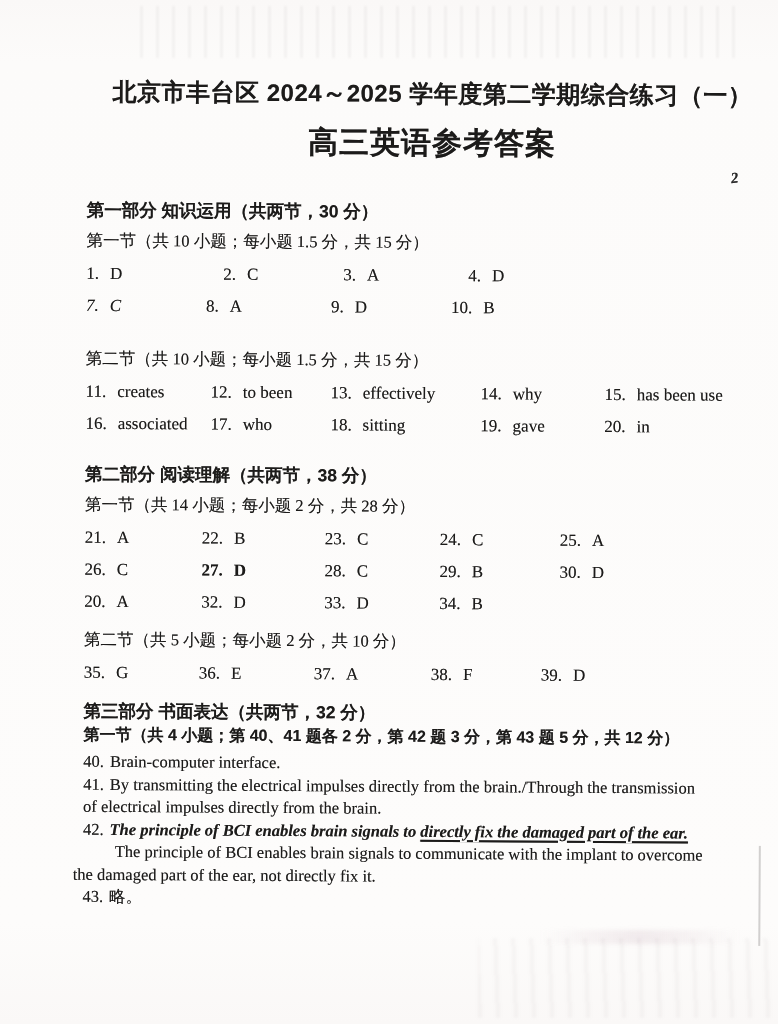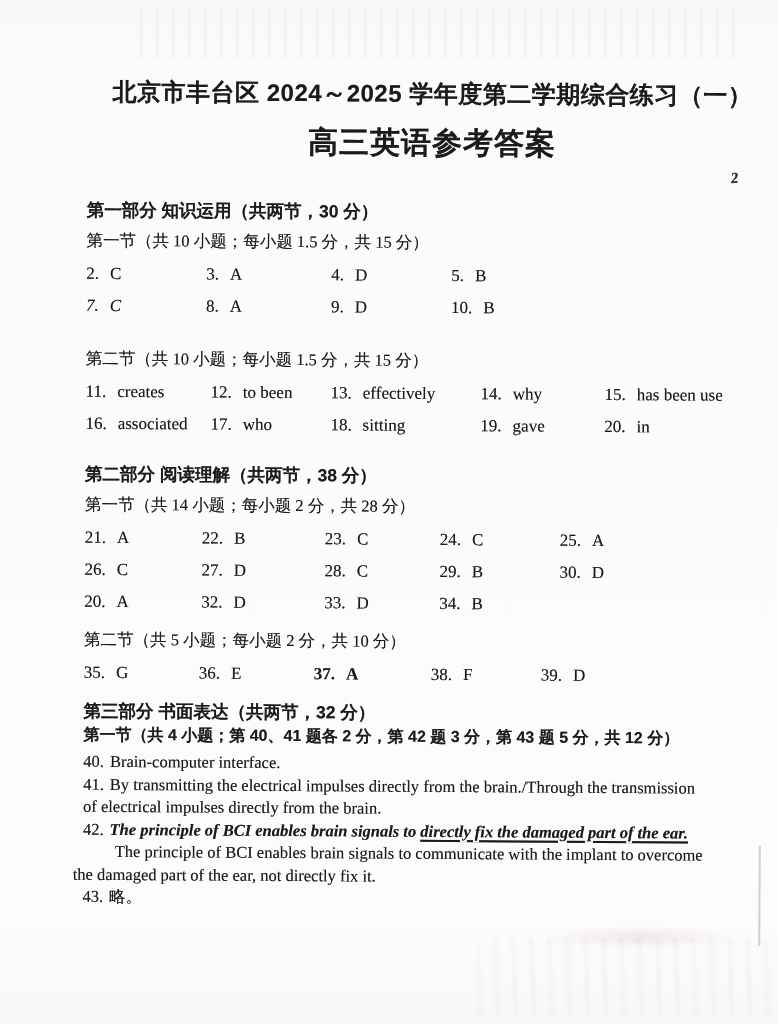--- a/index.html
+++ b/index.html
@@ -117,24 +117,24 @@
     <div class="stray-mark">2</div>
 
     <div class="content">
       <div class="title-1">北京市丰台区 2024～2025 学年度第二学期综合练习（一）</div>
       <div class="title-2">高三英语参考答案</div>
 
       <div class="part-heading ph-1">第一部分 知识运用（共两节，30 分）</div>
       <div class="group-label gl-tight">第一节（共 10 小题；每小题 1.5 分，共 15 分）</div>
       <div class="ans-grid">
           <div class="ans-row">
+            <span class="ans-item" style="width: 137px;"><span class="ans-no">1.</span><span class="ans-val">D</span></span>
             <span class="ans-item" style="width: 120px;"><span class="ans-no">2.</span><span class="ans-val">C</span></span>
             <span class="ans-item" style="width: 125px;"><span class="ans-no">3.</span><span class="ans-val">A</span></span>
             <span class="ans-item" style="width: 120px;"><span class="ans-no">4.</span><span class="ans-val">D</span></span>
-            <span class="ans-item" style="width: 130px;"><span class="ans-no">5.</span><span class="ans-val">B</span></span>
           </div>
           <div class="ans-row">
             <span class="ans-item" style="width: 120px; font-style: italic;"><span class="ans-no">7.</span><span class="ans-val">C</span></span>
             <span class="ans-item" style="width: 125px;"><span class="ans-no">8.</span><span class="ans-val">A</span></span>
             <span class="ans-item" style="width: 120px;"><span class="ans-no">9.</span><span class="ans-val">D</span></span>
             <span class="ans-item" style="width: 130px;"><span class="ans-no">10.</span><span class="ans-val">B</span></span>
           </div>
         </div>
       <div class="group-label gl-wide">第二节（共 10 小题；每小题 1.5 分，共 15 分）</div>
       <div class="ans-grid">
@@ -159,38 +159,38 @@
       <div class="ans-grid">
           <div class="ans-row">
             <span class="ans-item" style="width: 117px;"><span class="ans-no">21.</span><span class="ans-val">A</span></span>
             <span class="ans-item" style="width: 123px;"><span class="ans-no">22.</span><span class="ans-val">B</span></span>
             <span class="ans-item" style="width: 115px;"><span class="ans-no">23.</span><span class="ans-val">C</span></span>
             <span class="ans-item" style="width: 120px;"><span class="ans-no">24.</span><span class="ans-val">C</span></span>
             <span class="ans-item" style="width: 130px;"><span class="ans-no">25.</span><span class="ans-val">A</span></span>
           </div>
           <div class="ans-row">
             <span class="ans-item" style="width: 117px;"><span class="ans-no">26.</span><span class="ans-val">C</span></span>
-            <span class="ans-item" style="width: 123px;"><span class="ans-no">27.</span><span class="ans-val">D</span></span>
+            <span class="ans-item" style="width: 123px; font-weight: bold;"><span class="ans-no">27.</span><span class="ans-val">D</span></span>
             <span class="ans-item" style="width: 115px;"><span class="ans-no">28.</span><span class="ans-val">C</span></span>
             <span class="ans-item" style="width: 120px;"><span class="ans-no">29.</span><span class="ans-val">B</span></span>
             <span class="ans-item" style="width: 130px;"><span class="ans-no">30.</span><span class="ans-val">D</span></span>
           </div>
           <div class="ans-row">
             <span class="ans-item" style="width: 117px;"><span class="ans-no">20.</span><span class="ans-val">A</span></span>
             <span class="ans-item" style="width: 123px;"><span class="ans-no">32.</span><span class="ans-val">D</span></span>
             <span class="ans-item" style="width: 115px;"><span class="ans-no">33.</span><span class="ans-val">D</span></span>
             <span class="ans-item" style="width: 120px;"><span class="ans-no">34.</span><span class="ans-val">B</span></span>
           </div>
         </div>
       <div class="group-label gl-mid">第二节（共 5 小题；每小题 2 分，共 10 分）</div>
       <div class="ans-grid">
           <div class="ans-row">
             <span class="ans-item" style="width: 115px;"><span class="ans-no">35.</span><span class="ans-val">G</span></span>
             <span class="ans-item" style="width: 115px;"><span class="ans-no">36.</span><span class="ans-val">E</span></span>
-            <span class="ans-item" style="width: 117px; font-weight: bold;"><span class="ans-no">37.</span><span class="ans-val">A</span></span>
+            <span class="ans-item" style="width: 117px;"><span class="ans-no">37.</span><span class="ans-val">A</span></span>
             <span class="ans-item" style="width: 110px;"><span class="ans-no">38.</span><span class="ans-val">F</span></span>
             <span class="ans-item" style="width: 130px;"><span class="ans-no">39.</span><span class="ans-val">D</span></span>
           </div>
         </div>
 
       <div class="part-heading ph-3">第三部分 书面表达（共两节，32 分）</div>
       <div class="group-label sub-label-bold">第一节（共 4 小题；第 40、41 题各 2 分，第 42 题 3 分，第 43 题 5 分，共 12 分）</div>
 
       <div class="write-line wl-first"><span class="q-no">40.</span><span>Brain-computer interface.</span></div>
 

